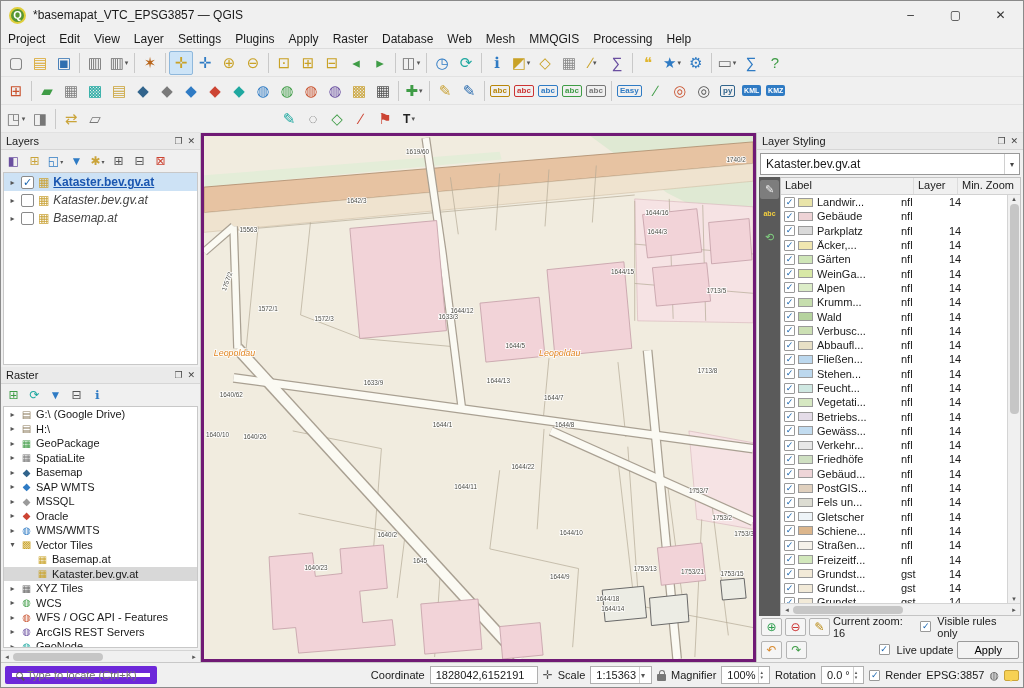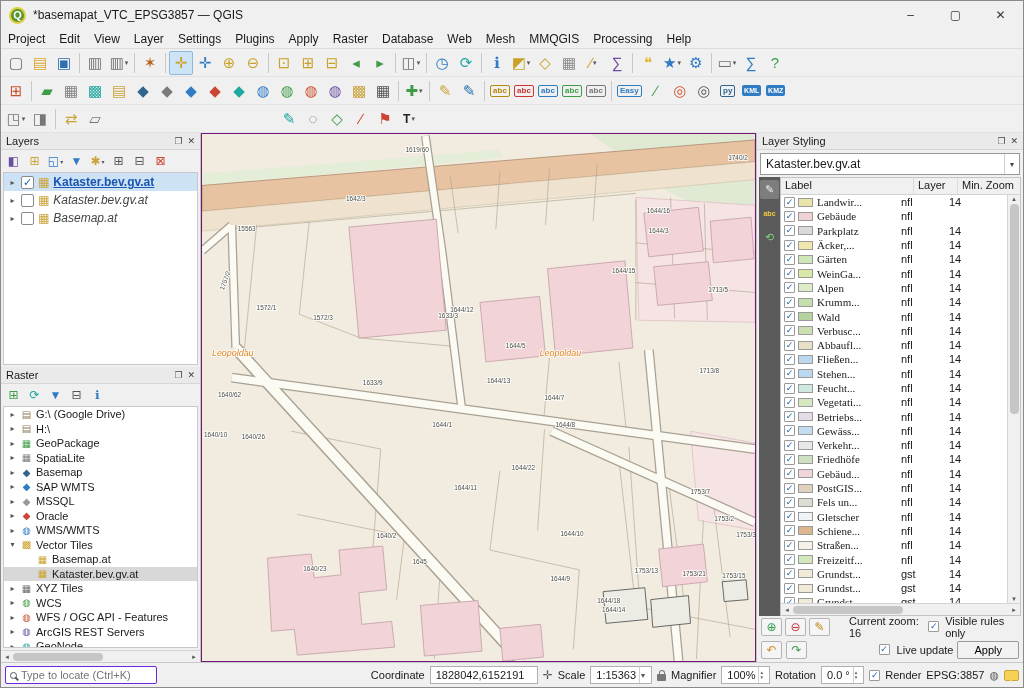--- a/index.html
+++ b/index.html
@@ -54,21 +54,21 @@
   .br-item.sel { background:#d8d8d8; }
   .bicon { font-size:10px; width:13px; text-align:center; flex:none; }
 
   .hscroll { height:12px; background:#f0f0f0; border-top:1px solid #d4d4d4; display:flex; align-items:center; flex:none; }
   .scroll-arrow { width:12px; text-align:center; font-size:7px; color:#555; flex:none; }
   .hthumb { height:8px; background:#c6c6c6; border-radius:4px; flex:none; }
   .vscroll { width:13px; background:#f0f0f0; border-left:1px solid #d4d4d4; display:flex; flex-direction:column; align-items:center; flex:none; }
   .vthumb { width:9px; background:#c6c6c6; border-radius:4px; margin-top:1px; }
 
   
-  .map-area { flex:1; position:relative; background:#8b5cf6; border:1px solid #701a75; min-width:0; }
+  .map-area { flex:1; position:relative; background:#8b5cf6; border:3px solid #701a75; min-width:0; }
   .map-area svg { position:absolute; inset:0; width:100%; height:100%; }
 
   
   .right-col { width:267px; flex:none; display:flex; flex-direction:column; background:#f0f0f0; border-left:1px solid #c4c4c4; }
   .combo { margin:3px 3px 2px 3px; height:22px; background:#fff; border:1px solid #999; display:flex; align-items:center; padding:0 5px; font-size:12px; flex:none; }
   .combo-arrow { margin-left:auto; font-size:8px; color:#444; border-left:1px solid #d0d0d0; padding-left:5px; align-self:stretch; display:flex; align-items:center; }
   .styling-body { flex:1; display:flex; min-height:0; margin:0 2px; }
   .strip { width:21px; background:#5a5a5a; display:flex; flex-direction:column; align-items:center; padding-top:3px; gap:5px; flex:none; }
   .strip-btn { width:19px; height:19px; display:flex; align-items:center; justify-content:center; font-size:11px; color:#eee; border-radius:2px; }
   .strip-btn.active { background:#7d7d7d; }
@@ -77,31 +77,31 @@
   .thead { display:flex; height:17px; background:#f0f0f0; border-bottom:1px solid #d2d2d2; font-size:11px; flex:none; }
   .th { padding:1px 4px; border-right:1px solid #dcdcdc; white-space:nowrap; overflow:hidden; }
   .th.c-label { flex:1; }
   .th.c-layer { width:44px; flex:none; }
   .th.c-zoom { width:62px; flex:none; border-right:none; }
   .rules-area { flex:1; display:flex; min-height:0; }
   .rules { flex:1; overflow:hidden; }
   .rule { display:flex; height:14.3px; align-items:center; font-size:11px; }
   .rcb { width:11px; height:11px; border:1px solid #999; background:#fff; margin:0 3px 0 3px; font-size:9px; line-height:9px; text-align:center; color:#1a66b0; font-weight:bold; flex:none; border-radius:1px; }
   .swatch { width:15px; height:9px; border:1px solid #9a9a9a; margin-right:4px; flex:none; }
-  .rlabel { flex:1; white-space:nowrap; overflow:hidden;font-family:Liberation Serif, serif; }
+  .rlabel { flex:1; white-space:nowrap; overflow:hidden; }
   .rlayer { width:44px; flex:none; }
   .rzoom { width:62px; flex:none; padding-left:4px; }
   .zoom-row { height:21px; display:flex; align-items:center; gap:3px; padding:0 4px; font-size:11px; flex:none; }
   .btn-sq { width:21px; height:18px; border:1px solid #b4b4b4; background:#f5f5f5; border-radius:2px; display:flex; align-items:center; justify-content:center; font-size:12px; flex:none; }
   .bottom-row { height:25px; display:flex; align-items:center; gap:4px; padding:0 4px; font-size:11px; flex:none; }
   .apply-btn { padding:2px 16px; border:1px solid #9a9a9a; background:#f2f2f2; border-radius:2px; font-size:11px; }
 
   
   .statusbar { height:25px; display:flex; align-items:center; gap:5px; padding:0 4px; background:#f0f0f0; border-top:1px solid #c8c8c8; font-size:11px; flex:none; }
-  .locate-box { width:152px; height:18px; background:#fff; border:1px solid #6d28d9; border-radius:2px; display:flex; align-items:center; gap:4px; padding:0 4px; flex:none; }
+  .locate-box { width:152px; height:18px; background:#fff; border:7px solid #6d28d9; border-radius:2px; display:flex; align-items:center; gap:4px; padding:0 4px; flex:none; }
   .locate-box input { border:none; outline:none; font-size:11px; width:120px; font-family:inherit; color:#333; background:transparent; }
   .sb-spacer { flex:1; }
   .sb-box { height:18px; background:#fff; border:1px solid #b0b0b0; display:flex; align-items:center; padding:0 5px; font-size:11px; }
   .spin { display:flex; flex-direction:column; font-size:5px; line-height:5px; color:#555; padding:0 1px; border-left:1px solid #d0d0d0; margin-left:3px; align-self:stretch; justify-content:center; }
   .mag { width:7px; height:7px; border:1.5px solid #555; border-radius:50%; position:relative; flex:none; }
   .mag::after { content:""; position:absolute; width:4px; height:1.5px; background:#555; transform:rotate(45deg); right:-3px; bottom:-2px; }
   .lock { width:9px; height:7px; background:#777; position:relative; margin-top:4px; border-radius:1px; flex:none; }
   .lock::before { content:""; position:absolute; top:-4px; left:1.5px; width:4px; height:4px; border:1.5px solid #777; border-bottom:none; border-radius:3px 3px 0 0; }
   .bubble { width:15px; height:11px; background:#f7d154; border:1px solid #c9a43a; border-radius:2px; position:relative; flex:none; }
   .bubble::after { content:""; position:absolute; left:3px; bottom:-5px; border:3px solid transparent; border-top:4px solid #f7d154; }
@@ -911,21 +911,21 @@
       <div class="zoom-row">
         <div class="btn-sq">
             <span style="color:#2e9e4f">⊕</span>
           </div>
         <div class="btn-sq">
             <span style="color:#cc3333">⊖</span>
           </div>
         <div class="btn-sq">
             <span style="color:#b8860b">✎</span>
           </div>
-        <span style="margin-left:16px">Current zoom: 16</span>
+        <span style="margin-left:0">Current zoom: 16</span>
         <span class="rcb" id="visible-rules-cb" style="margin-left:auto">✓</span>
         <span>Visible rules only</span>
       </div>
       <div class="bottom-row">
         <div class="btn-sq">
             <span style="color:#d98a2e">↶</span>
           </div>
         <div class="btn-sq">
             <span style="color:#3f9c46">↷</span>
           </div>

